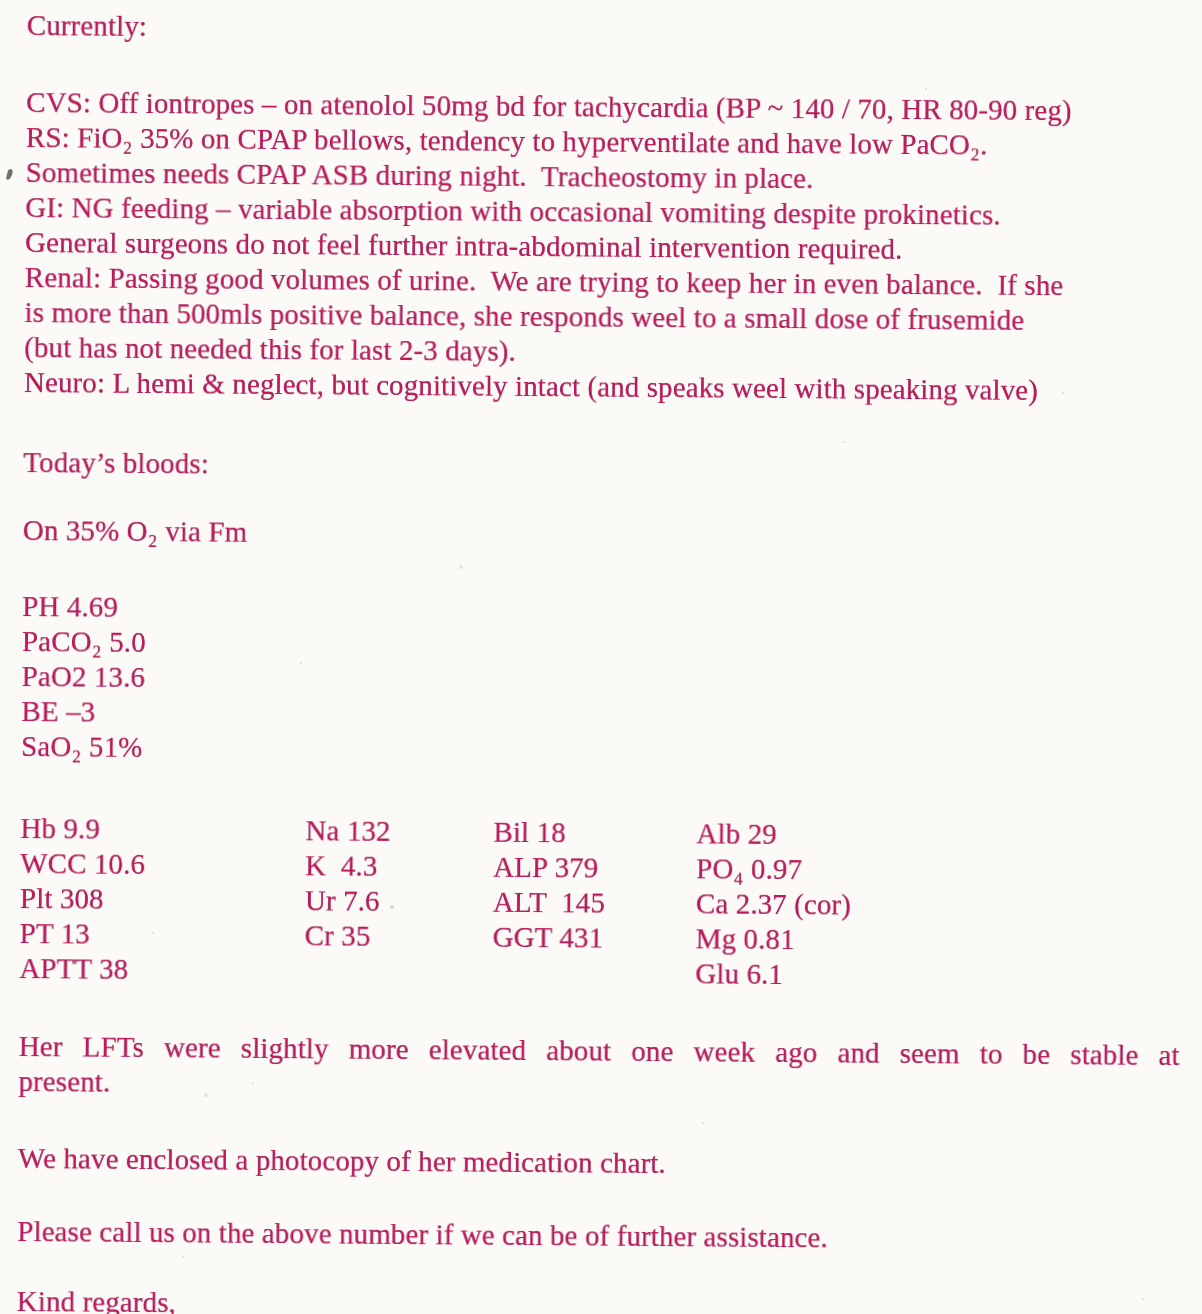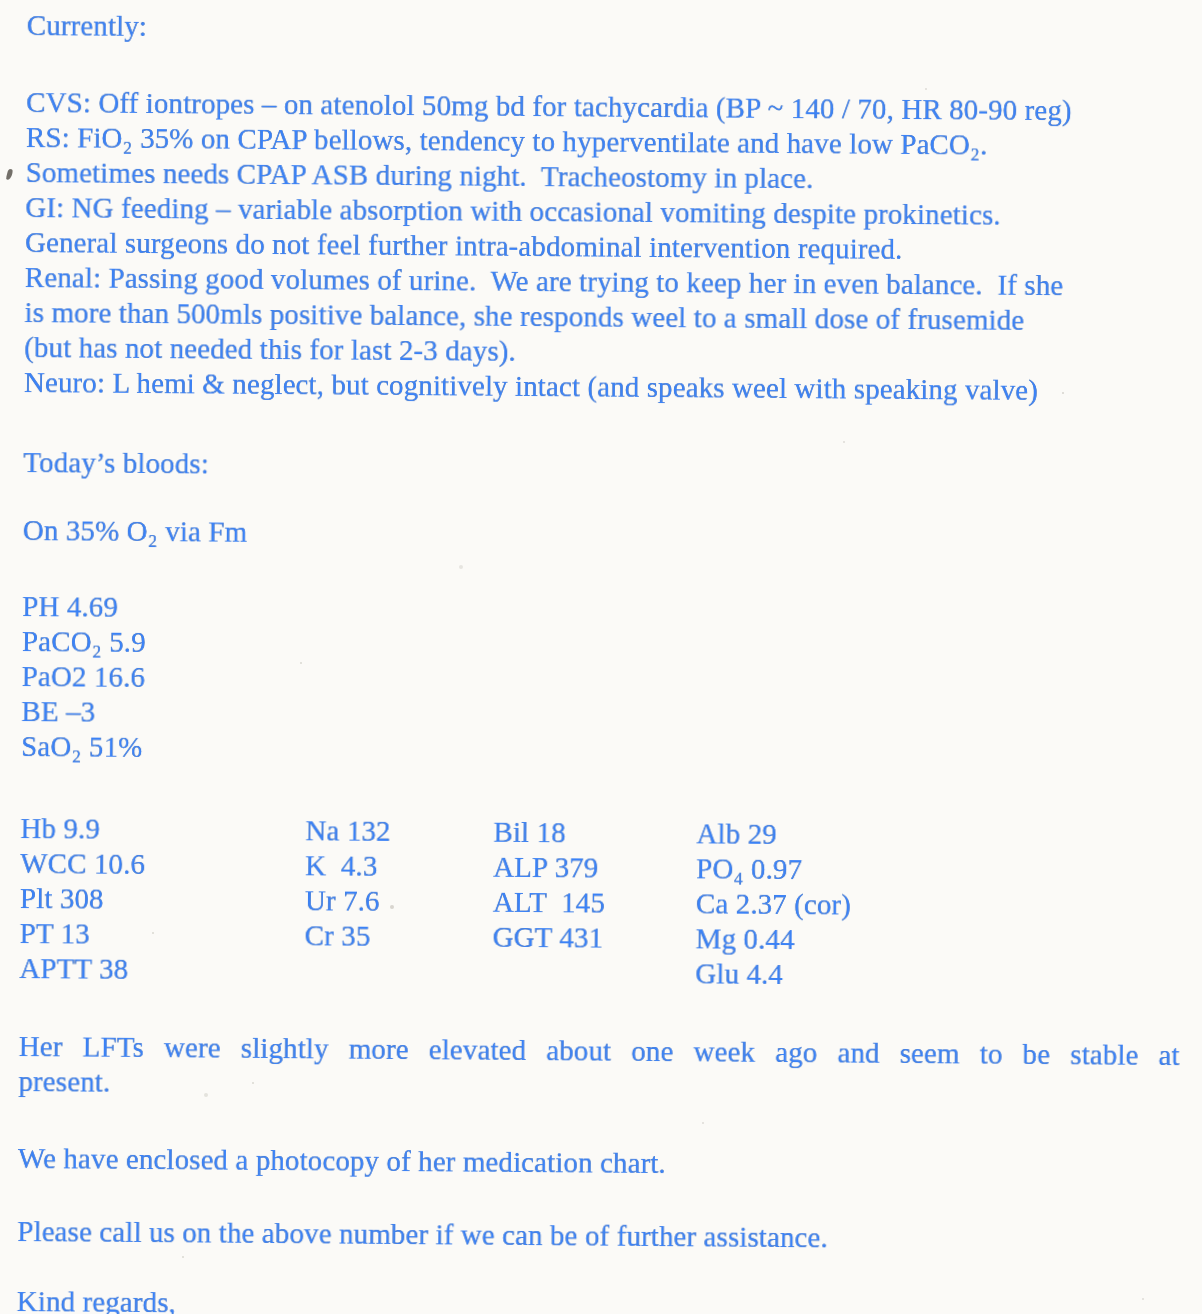--- a/index.html
+++ b/index.html
@@ -4,21 +4,21 @@
 <style>
   html, body { margin: 0; padding: 0; background: #ffffff; }
 
   .page {
     position: relative;
     width: 1202px;
     height: 1314px;
     overflow: hidden;
     background: #fbfaf7;
     font-family: "Liberation Serif", "DejaVu Serif", serif;
-    color: #3b82f6;
+    color: #be185d;
     font-size: 29px;
     line-height: 35px;
     letter-spacing: 0.1px;
   }
 
   
   .content {
     position: relative;
     padding: 8px 14px 0 27px;
     transform: rotate(0.45deg);
@@ -108,22 +108,22 @@
       <div class="line">(but has not needed this for last 2-3 days).</div>
       <div class="line">Neuro: L hemi &amp; neglect, but cognitively intact (and speaks weel with speaking valve)</div>
     </div>
 
     <div class="line bloods-heading">Today’s bloods:</div>
 
     <div class="line oxygen">On 35% O₂ via Fm</div>
 
     <div class="gas">
       <div class="line"><span>PH</span> <span>4.69</span></div>
-      <div class="line"><span>PaCO₂</span> <span>5.9</span></div>
-      <div class="line"><span>PaO2</span> <span>16.6</span></div>
+      <div class="line"><span>PaCO₂</span> <span>5.0</span></div>
+      <div class="line"><span>PaO2</span> <span>13.6</span></div>
       <div class="line"><span>BE</span> <span>–3</span></div>
       <div class="line"><span>SaO₂</span> <span>51%</span></div>
     </div>
 
     <div class="labs">
       <div class="labs-col-1">
         <div class="line"><span>Hb</span> <span>9.9</span></div>
         <div class="line"><span>WCC</span> <span>10.6</span></div>
         <div class="line"><span>Plt</span> <span>308</span></div>
         <div class="line"><span>PT</span> <span>13</span></div>
@@ -138,22 +138,22 @@
       <div class="labs-col-3">
         <div class="line"><span>Bil</span> <span>18</span></div>
         <div class="line"><span>ALP</span> <span>379</span></div>
         <div class="line"><span>ALT</span> <span>&nbsp;145</span></div>
         <div class="line"><span>GGT</span> <span>431</span></div>
       </div>
       <div class="labs-col-4">
         <div class="line"><span>Alb</span> <span>29</span></div>
         <div class="line"><span>PO₄</span> <span>0.97</span></div>
         <div class="line"><span>Ca</span> <span>2.37 (cor)</span></div>
-        <div class="line"><span>Mg</span> <span>0.44</span></div>
-        <div class="line"><span>Glu</span> <span>4.4</span></div>
+        <div class="line"><span>Mg</span> <span>0.81</span></div>
+        <div class="line"><span>Glu</span> <span>6.1</span></div>
       </div>
     </div>
 
     <div class="lfts">
       <div class="just">Her LFTs were slightly more elevated about one week ago and seem to be stable at</div>
       <div class="line">present.</div>
     </div>
 
     <div class="line enclosure">We have enclosed a photocopy of her medication chart.</div>
 

